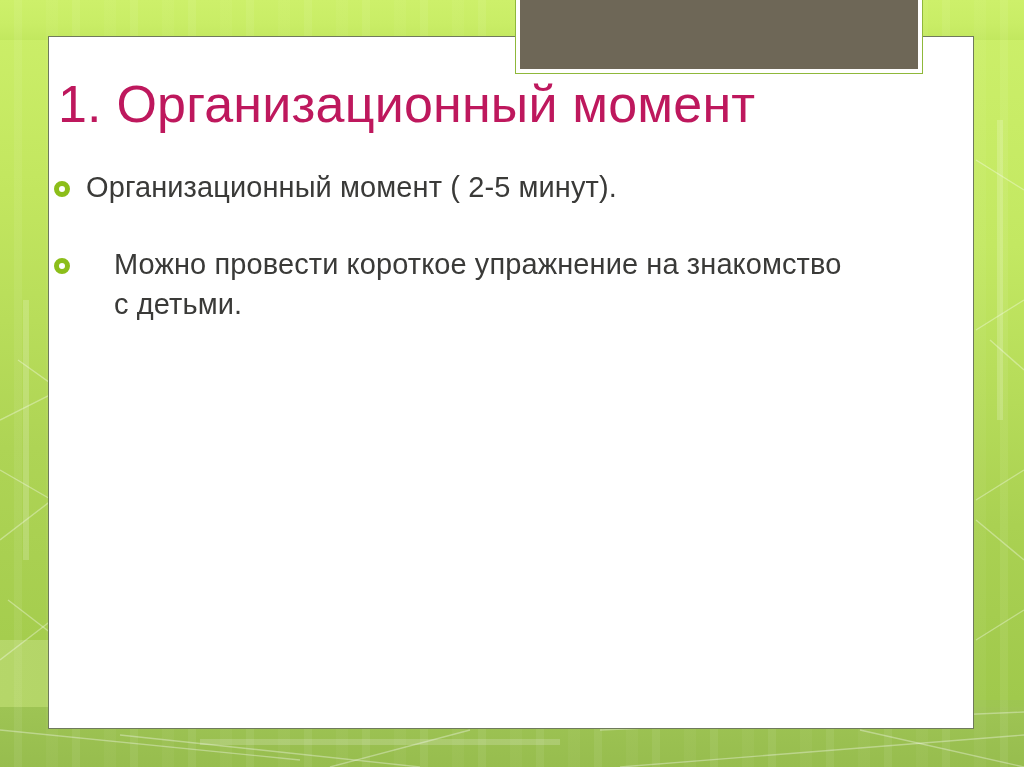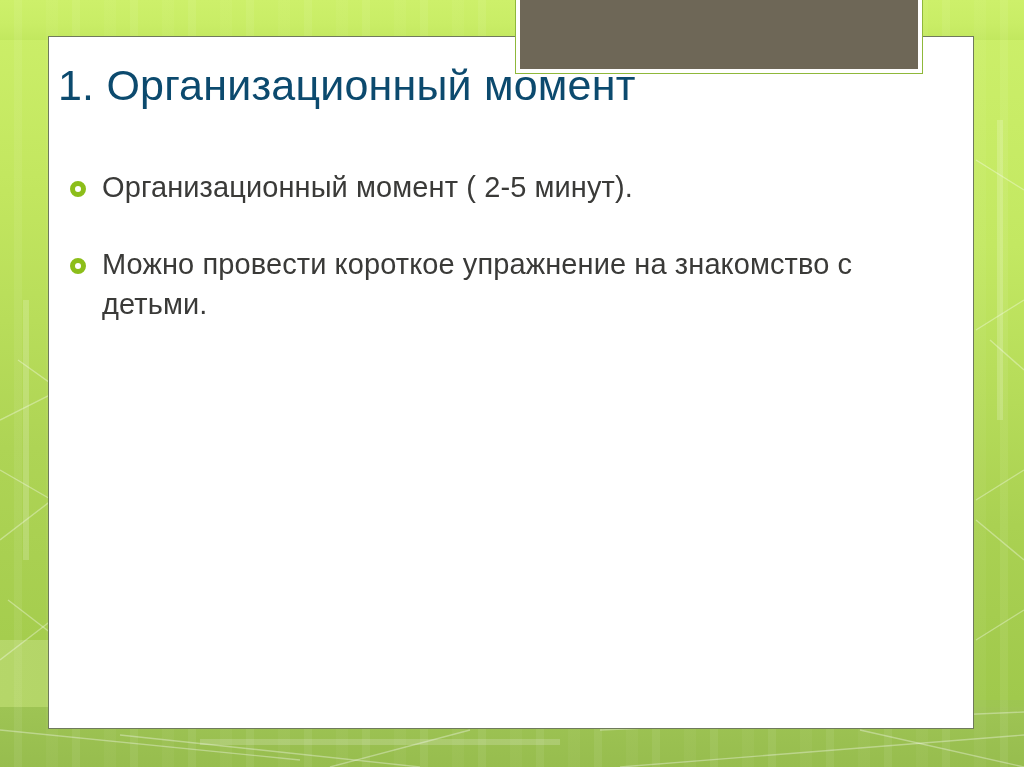--- a/index.html
+++ b/index.html
@@ -90,24 +90,24 @@
     height: 693px;
     background: #ffffff;
     border: 1px solid #6f7a5c;
     box-sizing: border-box;
   }
 
   
   .title {
     position: absolute;
     left: 58px;
-    top: 62px;
+    top: 76px;
     width: 880px;
-    color: #0c4a6e;
-    font-size: 43px;
+    color: #be185d;
+    font-size: 52px;
     line-height: 1.08;
     font-weight: 300;
     letter-spacing: 0.2px;
     white-space: nowrap;
   }
 
   
   .image-placeholder {
     position: absolute;
     left: 515px;
@@ -121,30 +121,30 @@
   }
   .image-placeholder .fill {
     width: 100%;
     height: 100%;
     background: #6e6757;
   }
 
   
   .bullets {
     position: absolute;
-    left: 70px;
+    left: 54px;
     top: 168px;
     width: 790px;
   }
   .bullet-item {
     display: flex;
     align-items: flex-start;
     margin-bottom: 38px;
   }
-  .bullet-item:last-child { margin-bottom: 16px; }
+  .bullet-item:last-child { margin-bottom: 16px; gap: 28px; }
 
   .bullet-marker {
     flex: 0 0 auto;
     width: 16px;
     height: 16px;
     margin-top: 13px;
     margin-right: 16px;
     border: 5px solid #8cbe1a;
     border-radius: 50%;
     box-sizing: border-box;

